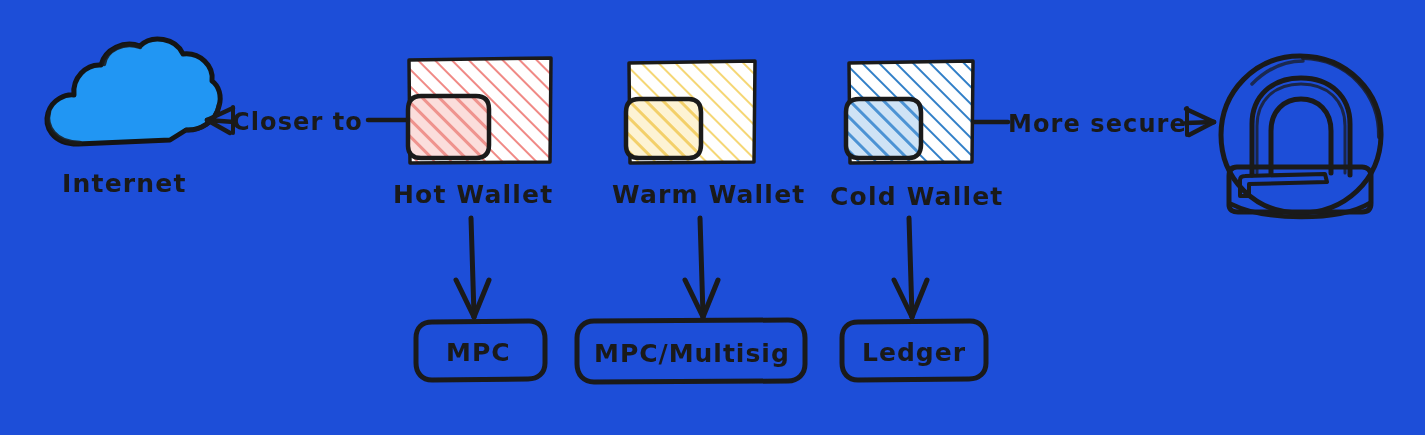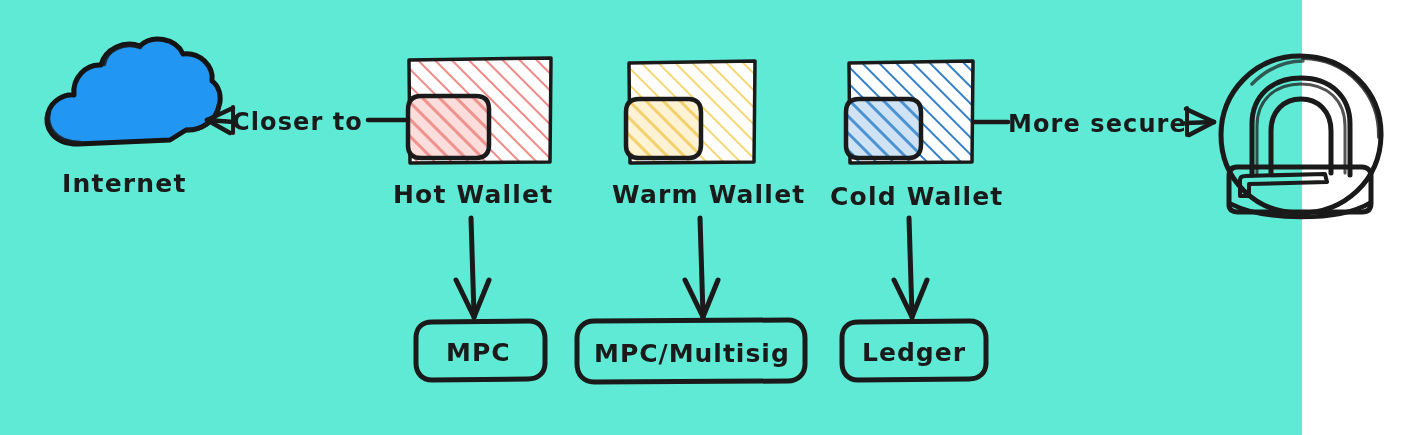--- a/index.html
+++ b/index.html
@@ -1,17 +1,17 @@
 <!DOCTYPE html>
 <html><head>
 <meta charset="utf-8">
 <style>
   html,body{margin:0;padding:0;background:#ffffff;}
   body{width:1425px;height:435px;font-family:"DejaVu Sans",sans-serif;overflow:hidden;}
-  #stage{position:relative;width:1302px;height:435px;background:#5eead4;}
+  #stage{position:relative;width:1425px;height:435px;background:#1d4ed8;}
   svg.layer{position:absolute;left:0;top:0;width:1425px;height:435px;}
   .hand{font-family:"DejaVu Sans",sans-serif;font-weight:600;fill:#1a1a1a;}
   .lbl{font-size:25px;letter-spacing:1.2px;}
   .boxlbl{font-size:25px;letter-spacing:1px;}
   .arrlbl{font-size:24px;letter-spacing:1.1px;}
   .stroke{fill:none;stroke:#1a1a1a;stroke-linecap:round;stroke-linejoin:round;}
 </style>
 </head>
 <body>
 

